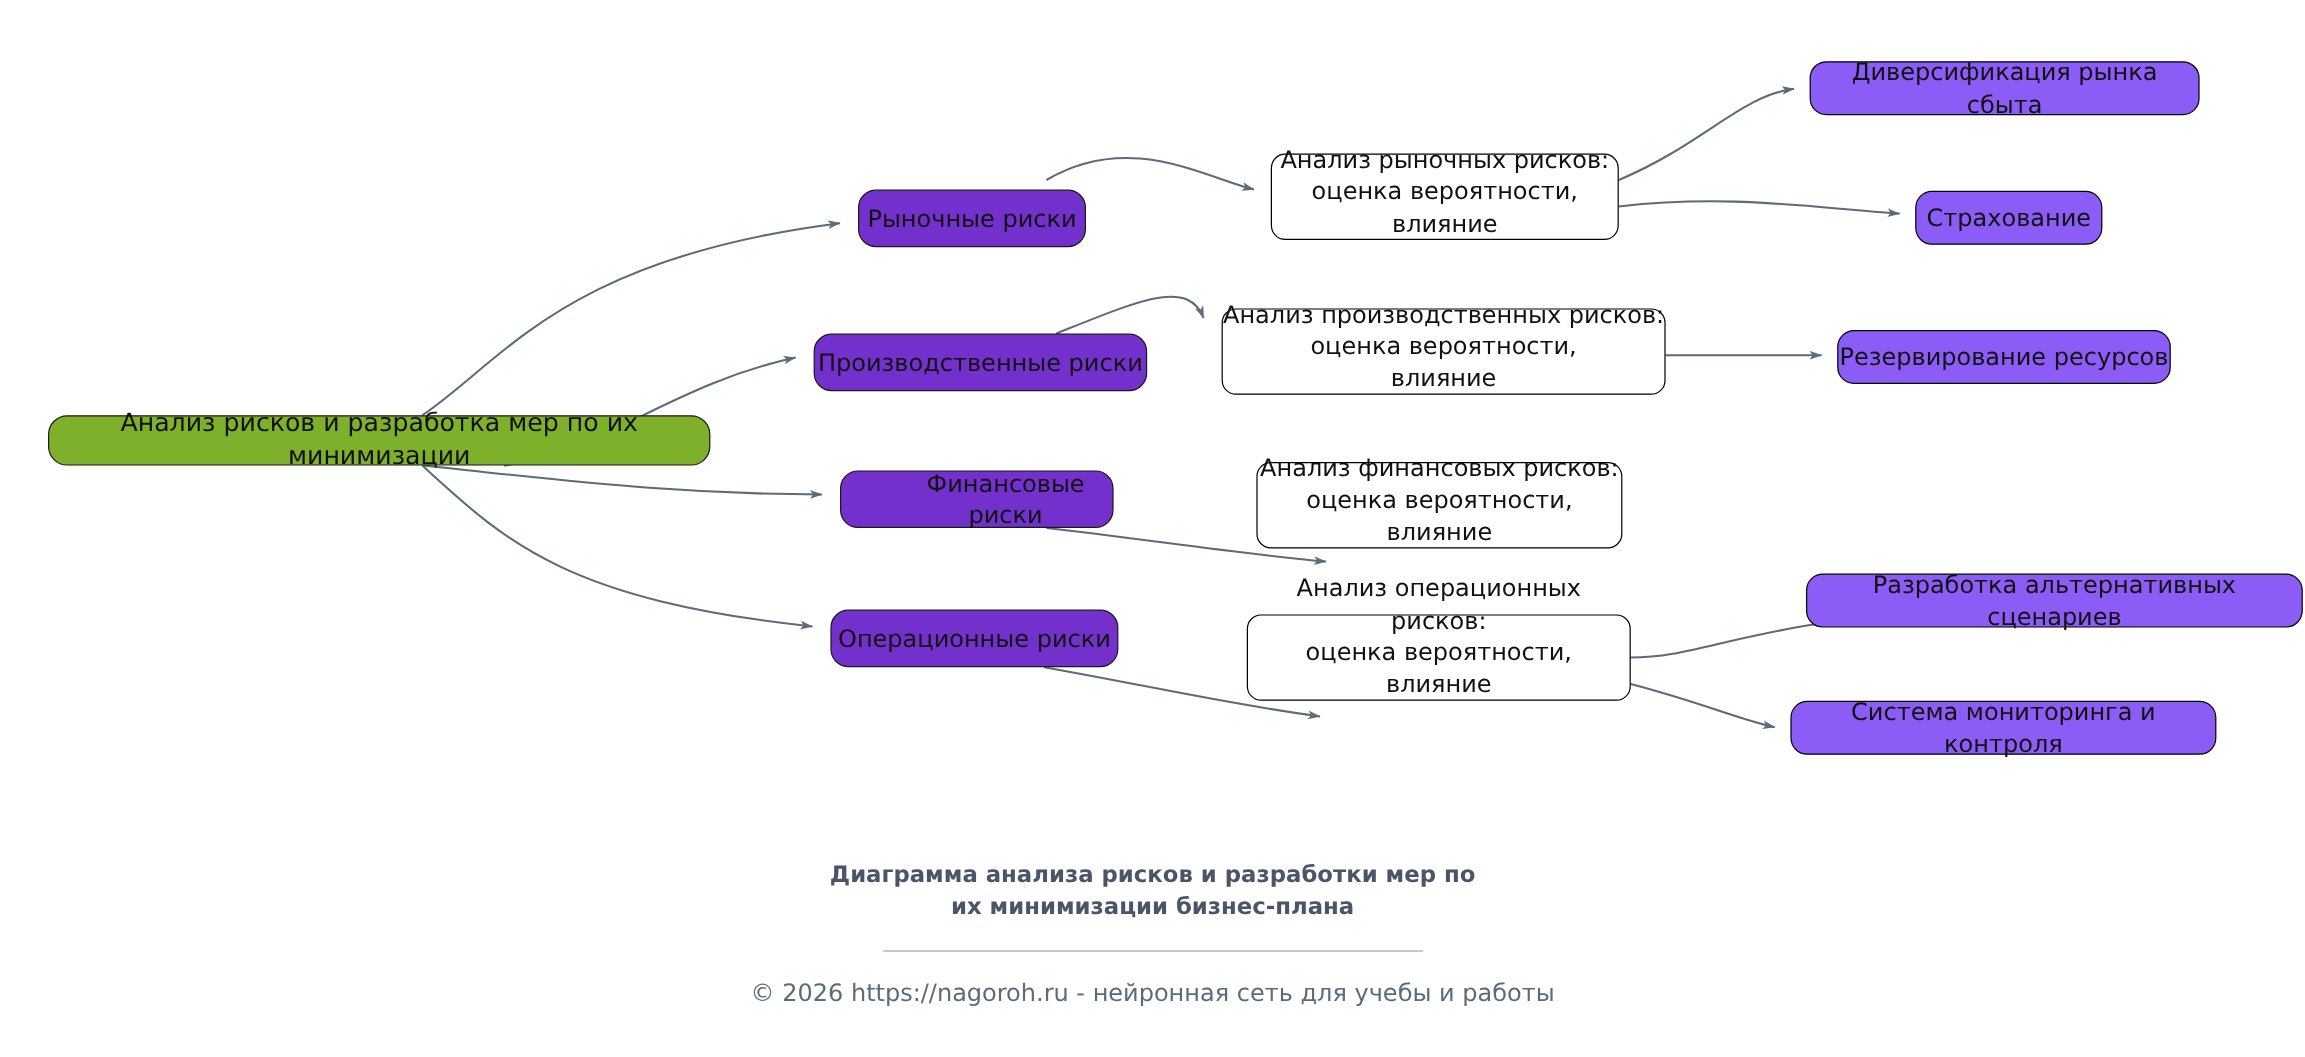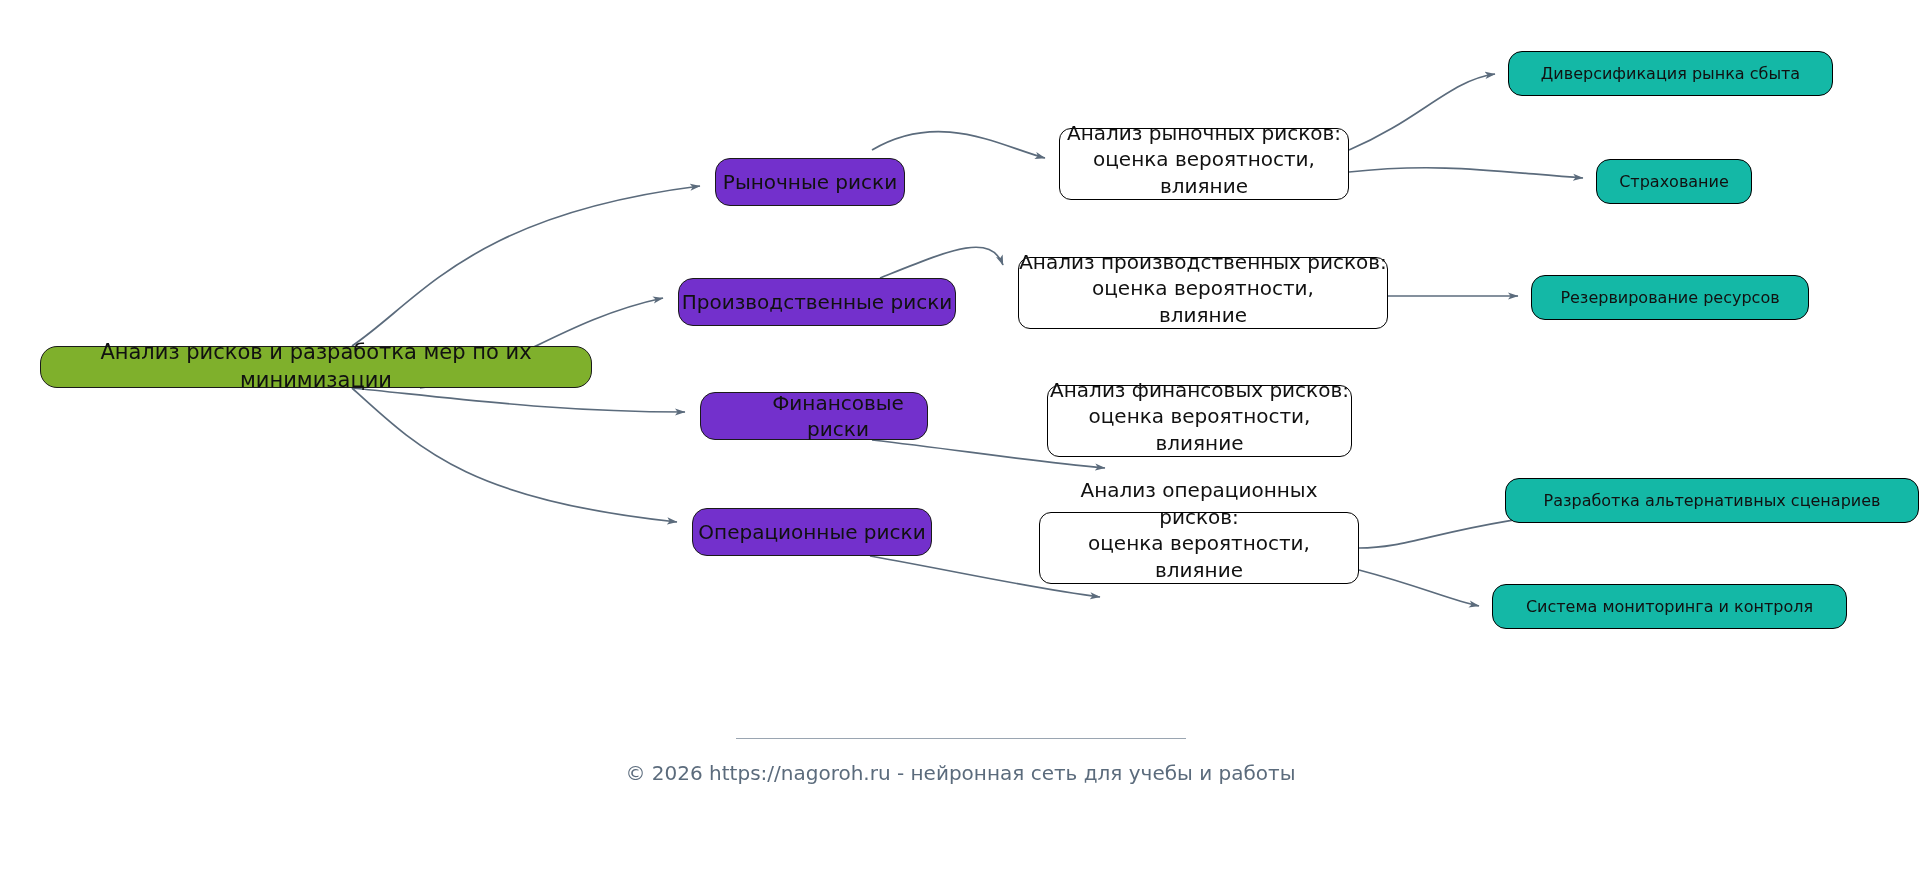--- a/index.html
+++ b/index.html
@@ -46,25 +46,25 @@
     background: #7fb02c;
     border-radius: 16px;
     font-size: 21px;
   }
   .node.cat {
     background: #7330cc;
     border-radius: 15px;
     font-size: 20px;
   }
   .node.leaf {
-    background: #14b8a6;
+    background: #8b5cf6;
     border-color: #000000;
     border-width: 1.2px;
     border-radius: 14px;
-    font-size: 16px;
+    font-size: 20px;
   }
   .node.analysis {
     background: #ffffff;
     border-color: #000000;
     border-width: 1.2px;
     border-radius: 12px;
     font-size: 20px;
     align-items: flex-end;
   }
   #footer {
@@ -116,21 +116,21 @@
         <path d="M 870,556 C 960,572 1030,588 1100,597" fill="none" stroke="#5b6b7c" stroke-width="1.7" marker-end="url(#arrow)"></path>
         <path d="M 1349,150 C 1420,120 1450,80 1495,74" fill="none" stroke="#5b6b7c" stroke-width="1.7" marker-end="url(#arrow)"></path>
         <path d="M 1349,172 C 1440,162 1500,172 1583,178" fill="none" stroke="#5b6b7c" stroke-width="1.7" marker-end="url(#arrow)"></path>
         <path d="M 1388,296 C 1450,296 1480,296 1518,296" fill="none" stroke="#5b6b7c" stroke-width="1.7" marker-end="url(#arrow)"></path>
         <path d="M 1359,548 C 1420,548 1450,520 1632,507" fill="none" stroke="#5b6b7c" stroke-width="1.7" marker-end="url(#arrow)"></path>
         <path d="M 1359,570 C 1420,586 1450,600 1479,606" fill="none" stroke="#5b6b7c" stroke-width="1.7" marker-end="url(#arrow)"></path>
       </g>
   </svg>
 
   <div id="nodes">
-      <div class="node root" style="left: 40px; top: 346px; width: 552px; height: 42px; border-radius: 17px;"><span>Анализ рисков и разработка мер по их минимизации</span></div>
+      <div class="node root" style="left: 40px; top: 346px; width: 552px; height: 42px;"><span>Анализ рисков и разработка мер по их минимизации</span></div>
       <div class="node cat" style="left: 715px; top: 158px; width: 190px; height: 48px;"><span>Рыночные риски</span></div>
       <div class="node cat" style="left: 678px; top: 278px; width: 278px; height: 48px;"><span>Производственные риски</span></div>
       <div class="node cat" style="left: 700px; top: 392px; width: 228px; height: 48px; padding-left: 48px;"><span>Финансовые риски</span></div>
       <div class="node cat" style="left: 692px; top: 508px; width: 240px; height: 48px;"><span>Операционные риски</span></div>
       <div class="node analysis" style="left: 1059px; top: 128px; width: 290px; height: 72px;"><span>Анализ рыночных рисков:
 оценка вероятности,
 влияние</span></div>
       <div class="node analysis" style="left: 1018px; top: 257px; width: 370px; height: 72px;"><span>Анализ производственных рисков:
 оценка вероятности,
 влияние</span></div>
@@ -141,17 +141,19 @@
 оценка вероятности,
 влияние</span></div>
       <div class="node leaf" style="left: 1508px; top: 51px; width: 325px; height: 45px;"><span>Диверсификация рынка сбыта</span></div>
       <div class="node leaf" style="left: 1596px; top: 159px; width: 156px; height: 45px;"><span>Страхование</span></div>
       <div class="node leaf" style="left: 1531px; top: 275px; width: 278px; height: 45px;"><span>Резервирование ресурсов</span></div>
       <div class="node leaf" style="left: 1463px; top: 478px; width: 414px; height: 45px; margin-left: 42px;"><span>Разработка альтернативных сценариев</span></div>
       <div class="node leaf" style="left: 1492px; top: 584px; width: 355px; height: 45px;"><span>Система мониторинга и контроля</span></div>
     </div>
 
   <div id="footer" style="top:716px;">
+    <div id="footer-title">Диаграмма анализа рисков и разработки мер по
+их минимизации бизнес-плана</div>
     <div id="footer-rule"></div>
     <div id="footer-copy">© 2026 https://nagoroh.ru - нейронная сеть для учебы и работы</div>
   </div>
 
 </div>
 
 </body></html>

